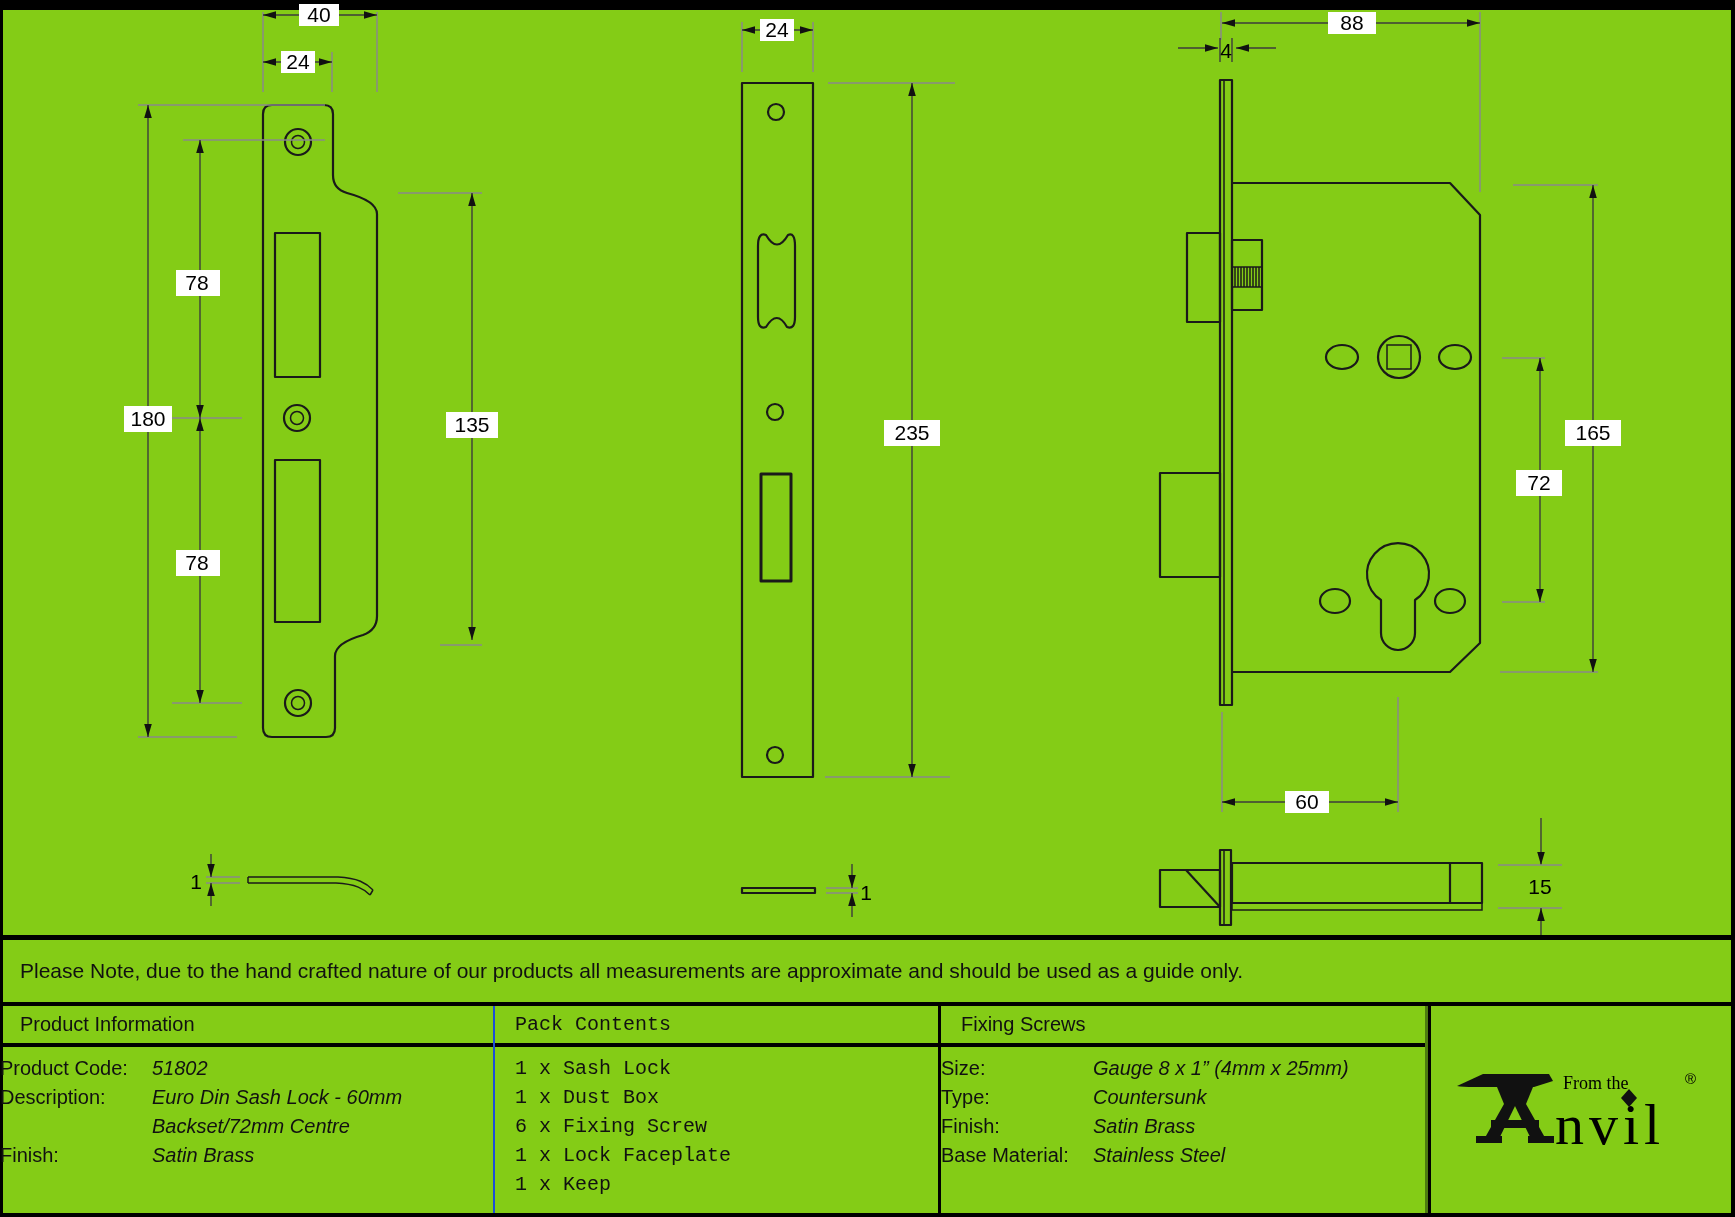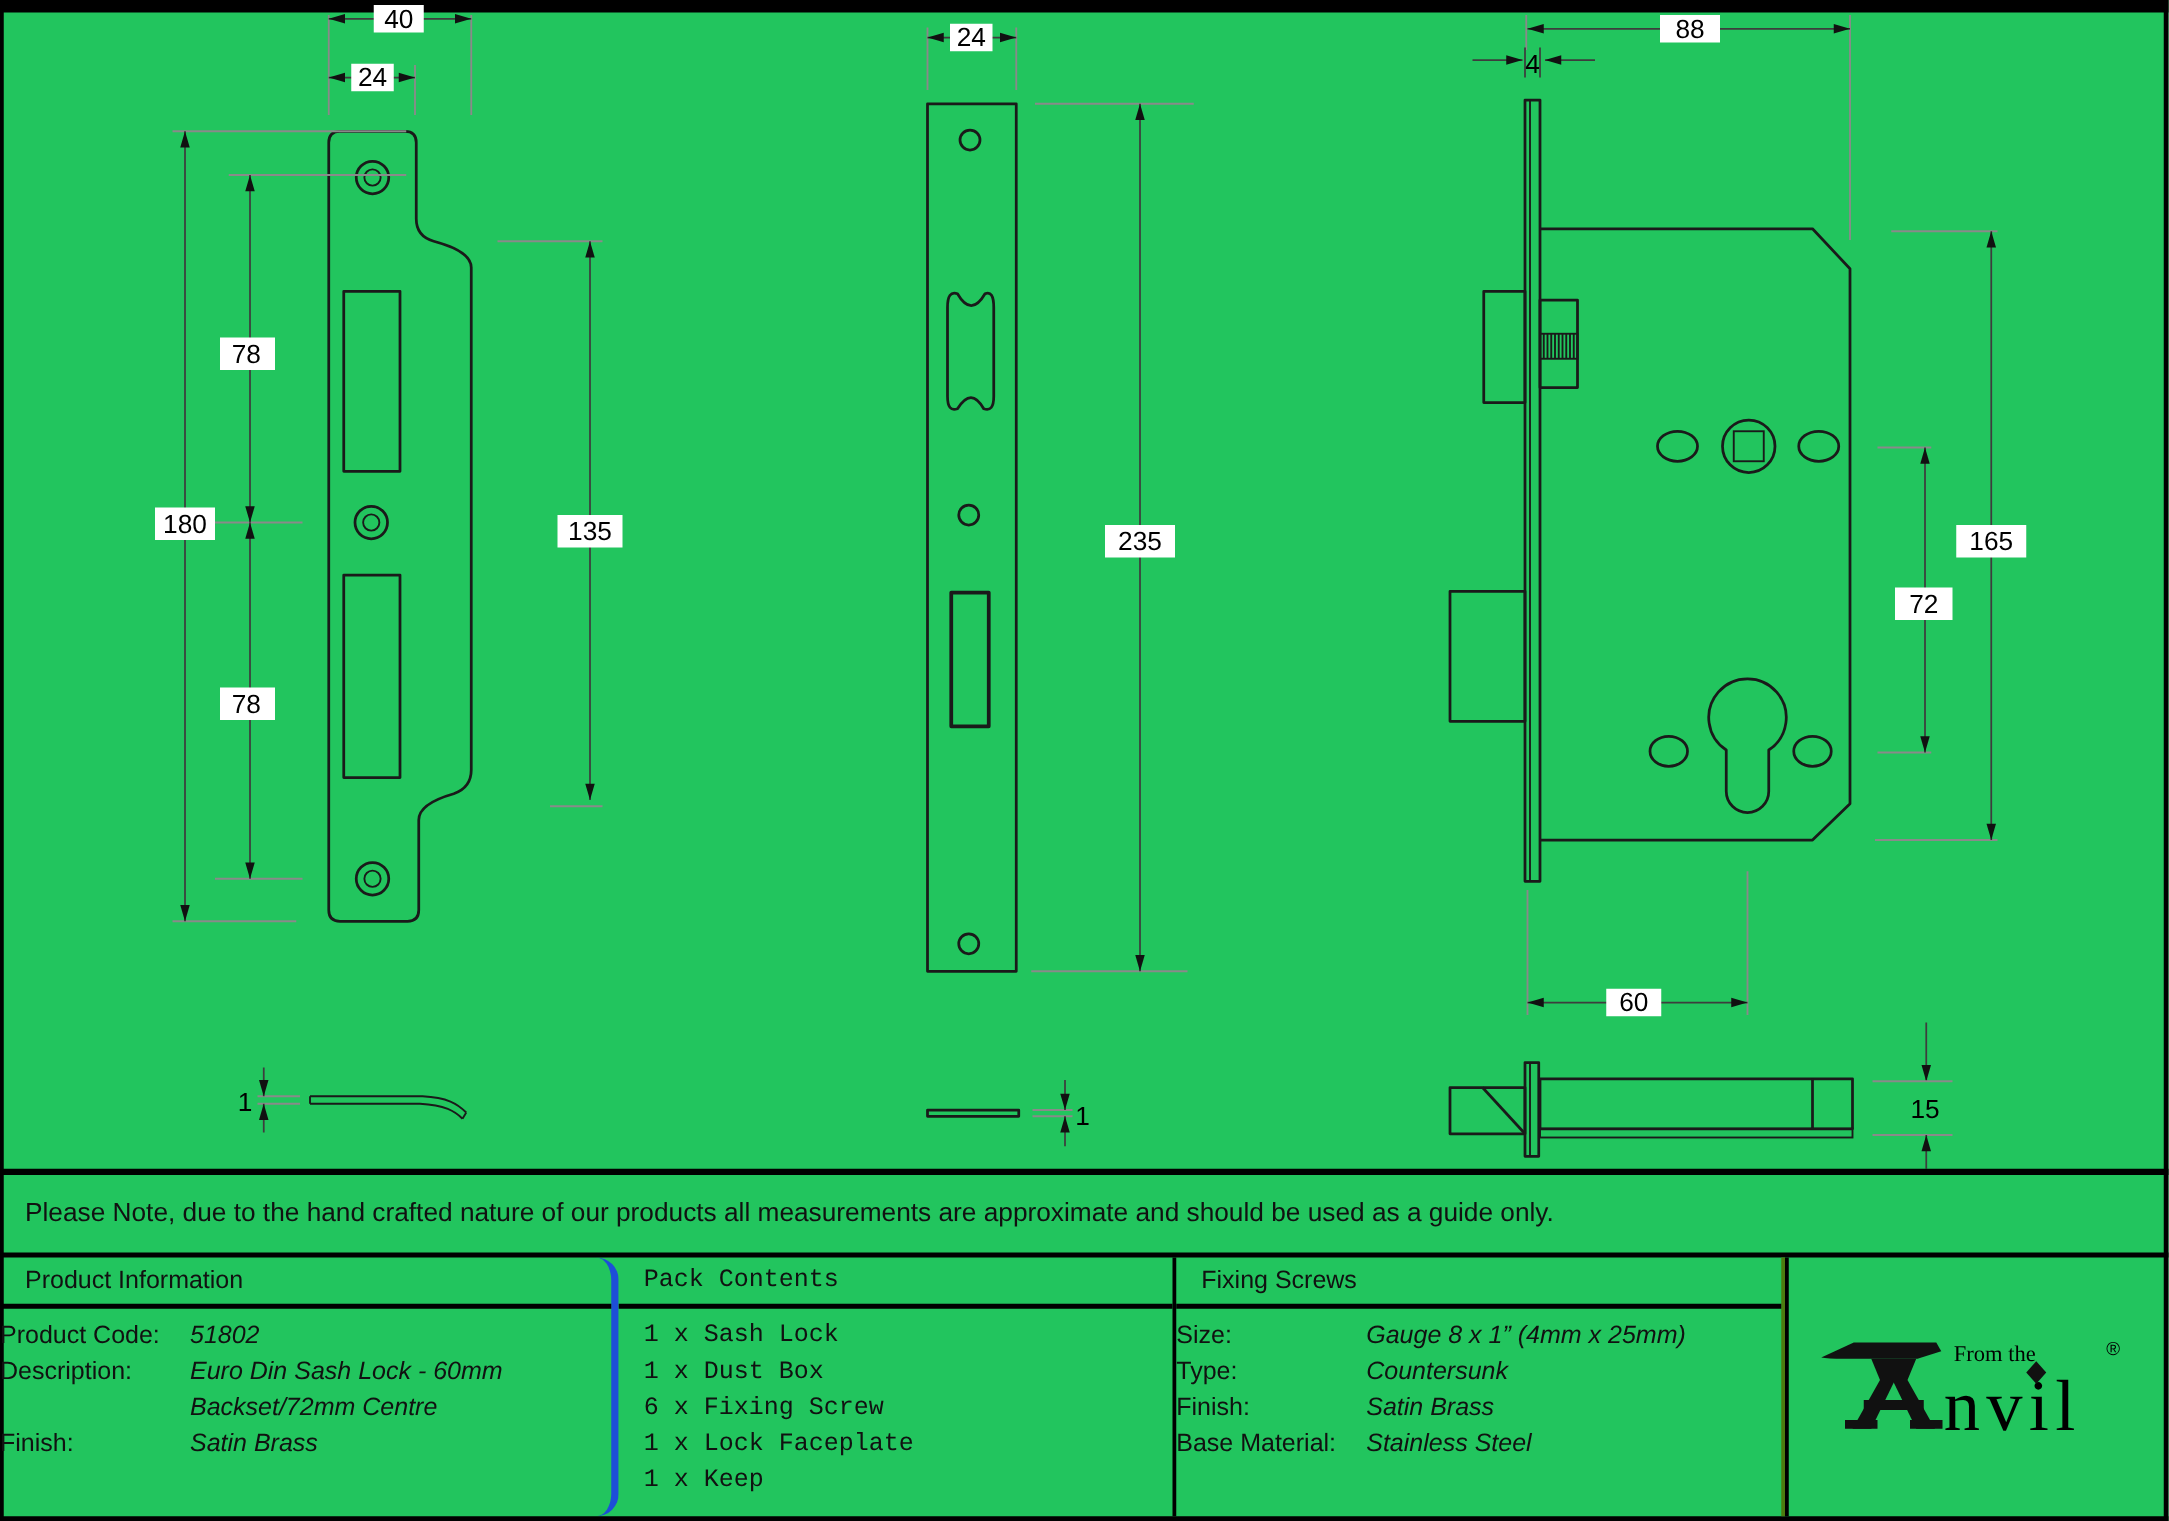--- a/index.html
+++ b/index.html
@@ -1,17 +1,17 @@
 <!DOCTYPE html>
 <html><head>
 <meta charset="utf-8">
 <style>
   html,body { margin:0; padding:0; background:#e8e8e8; }
   .sheet {
-    position:relative; width:1735px; height:1217px; background:#22c55e;
+    position:relative; width:1735px; height:1217px; background:#84cc16;
     font-family:"Liberation Sans", sans-serif; color:#111; overflow:hidden;
   }
   .frame { position:absolute; background:#000; }
   .frame.top    { left:0; top:0; width:1735px; height:10px; }
   .frame.left   { left:0; top:0; width:3px;  height:1217px; }
   .frame.right  { right:0; top:0; width:4px; height:1217px; }
   .frame.bottom { left:0; bottom:0; width:1735px; height:4px; }
 
   .drawing-area { position:absolute; left:0; top:0; width:1735px; height:935px; }
 
@@ -24,21 +24,21 @@
   .labelbg { fill:#ffffff; stroke:none; }
   .solid   { fill:#111; stroke:none; }
 
   .note-row {
     position:absolute; left:0; top:935px; width:1735px; height:71px;
     border-top:5px solid #000; border-bottom:4px solid #000; box-sizing:border-box;
     display:flex; align-items:center; padding-left:20px; font-size:21px;
   }
   .spec-table { position:absolute; left:0; top:1006px; width:1735px; height:207px; }
   .cell { position:absolute; top:0; height:207px; box-sizing:border-box; }
-  .cell-product { left:0; width:495px; border-right:6px solid #1d4ed8;border-radius:18px; }
+  .cell-product { left:0; width:495px; border-right:2px solid #1d4ed8; }
   .cell-pack    { left:495px; width:446px; border-right:3px solid #000;font-family:Liberation Mono, monospace; }
   .cell-fixing  { left:941px; width:487px; border-right:3px solid #4d7c0f; }
   .cell-logo    { left:1428px; width:307px; }
   .cell-header {
     height:41px; border-bottom:4px solid #000; box-sizing:border-box;
     display:flex; align-items:center; padding-left:20px; font-size:20px;
   }
   .cell-body { padding-top:7px; font-size:20px; }
   .kv { display:flex; line-height:29px; }
   .kv .k { width:152px; flex:none; }

